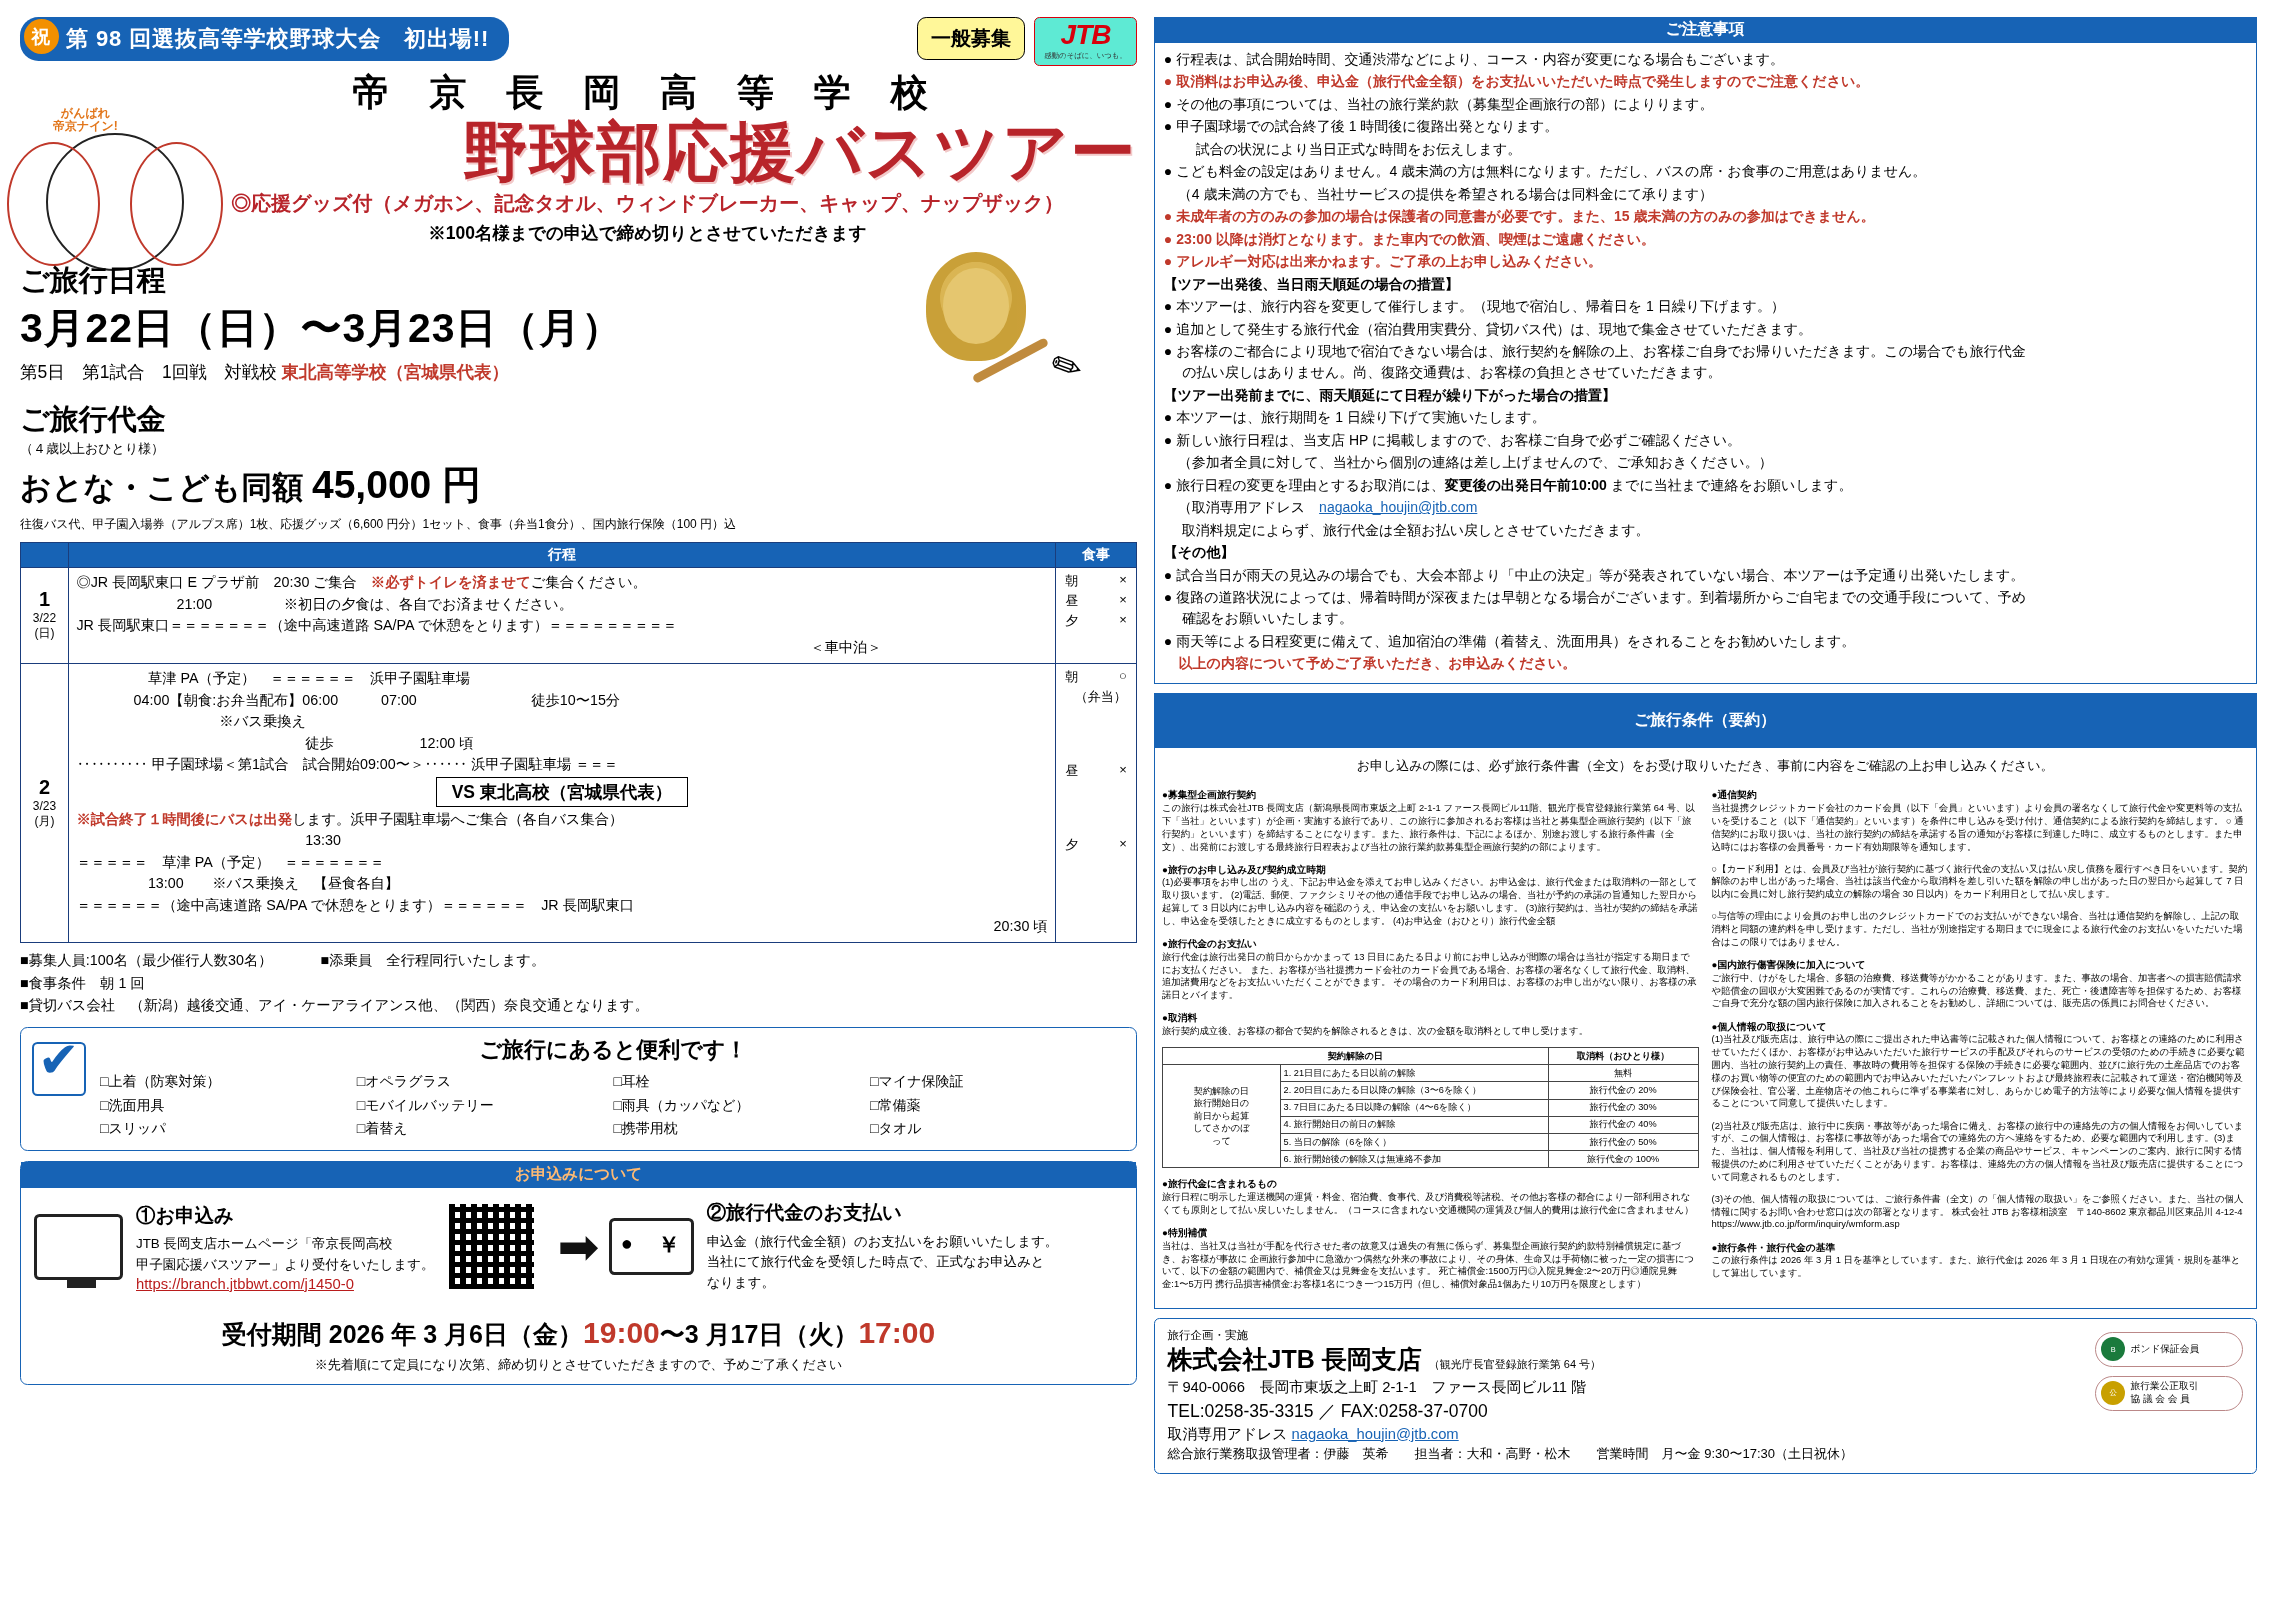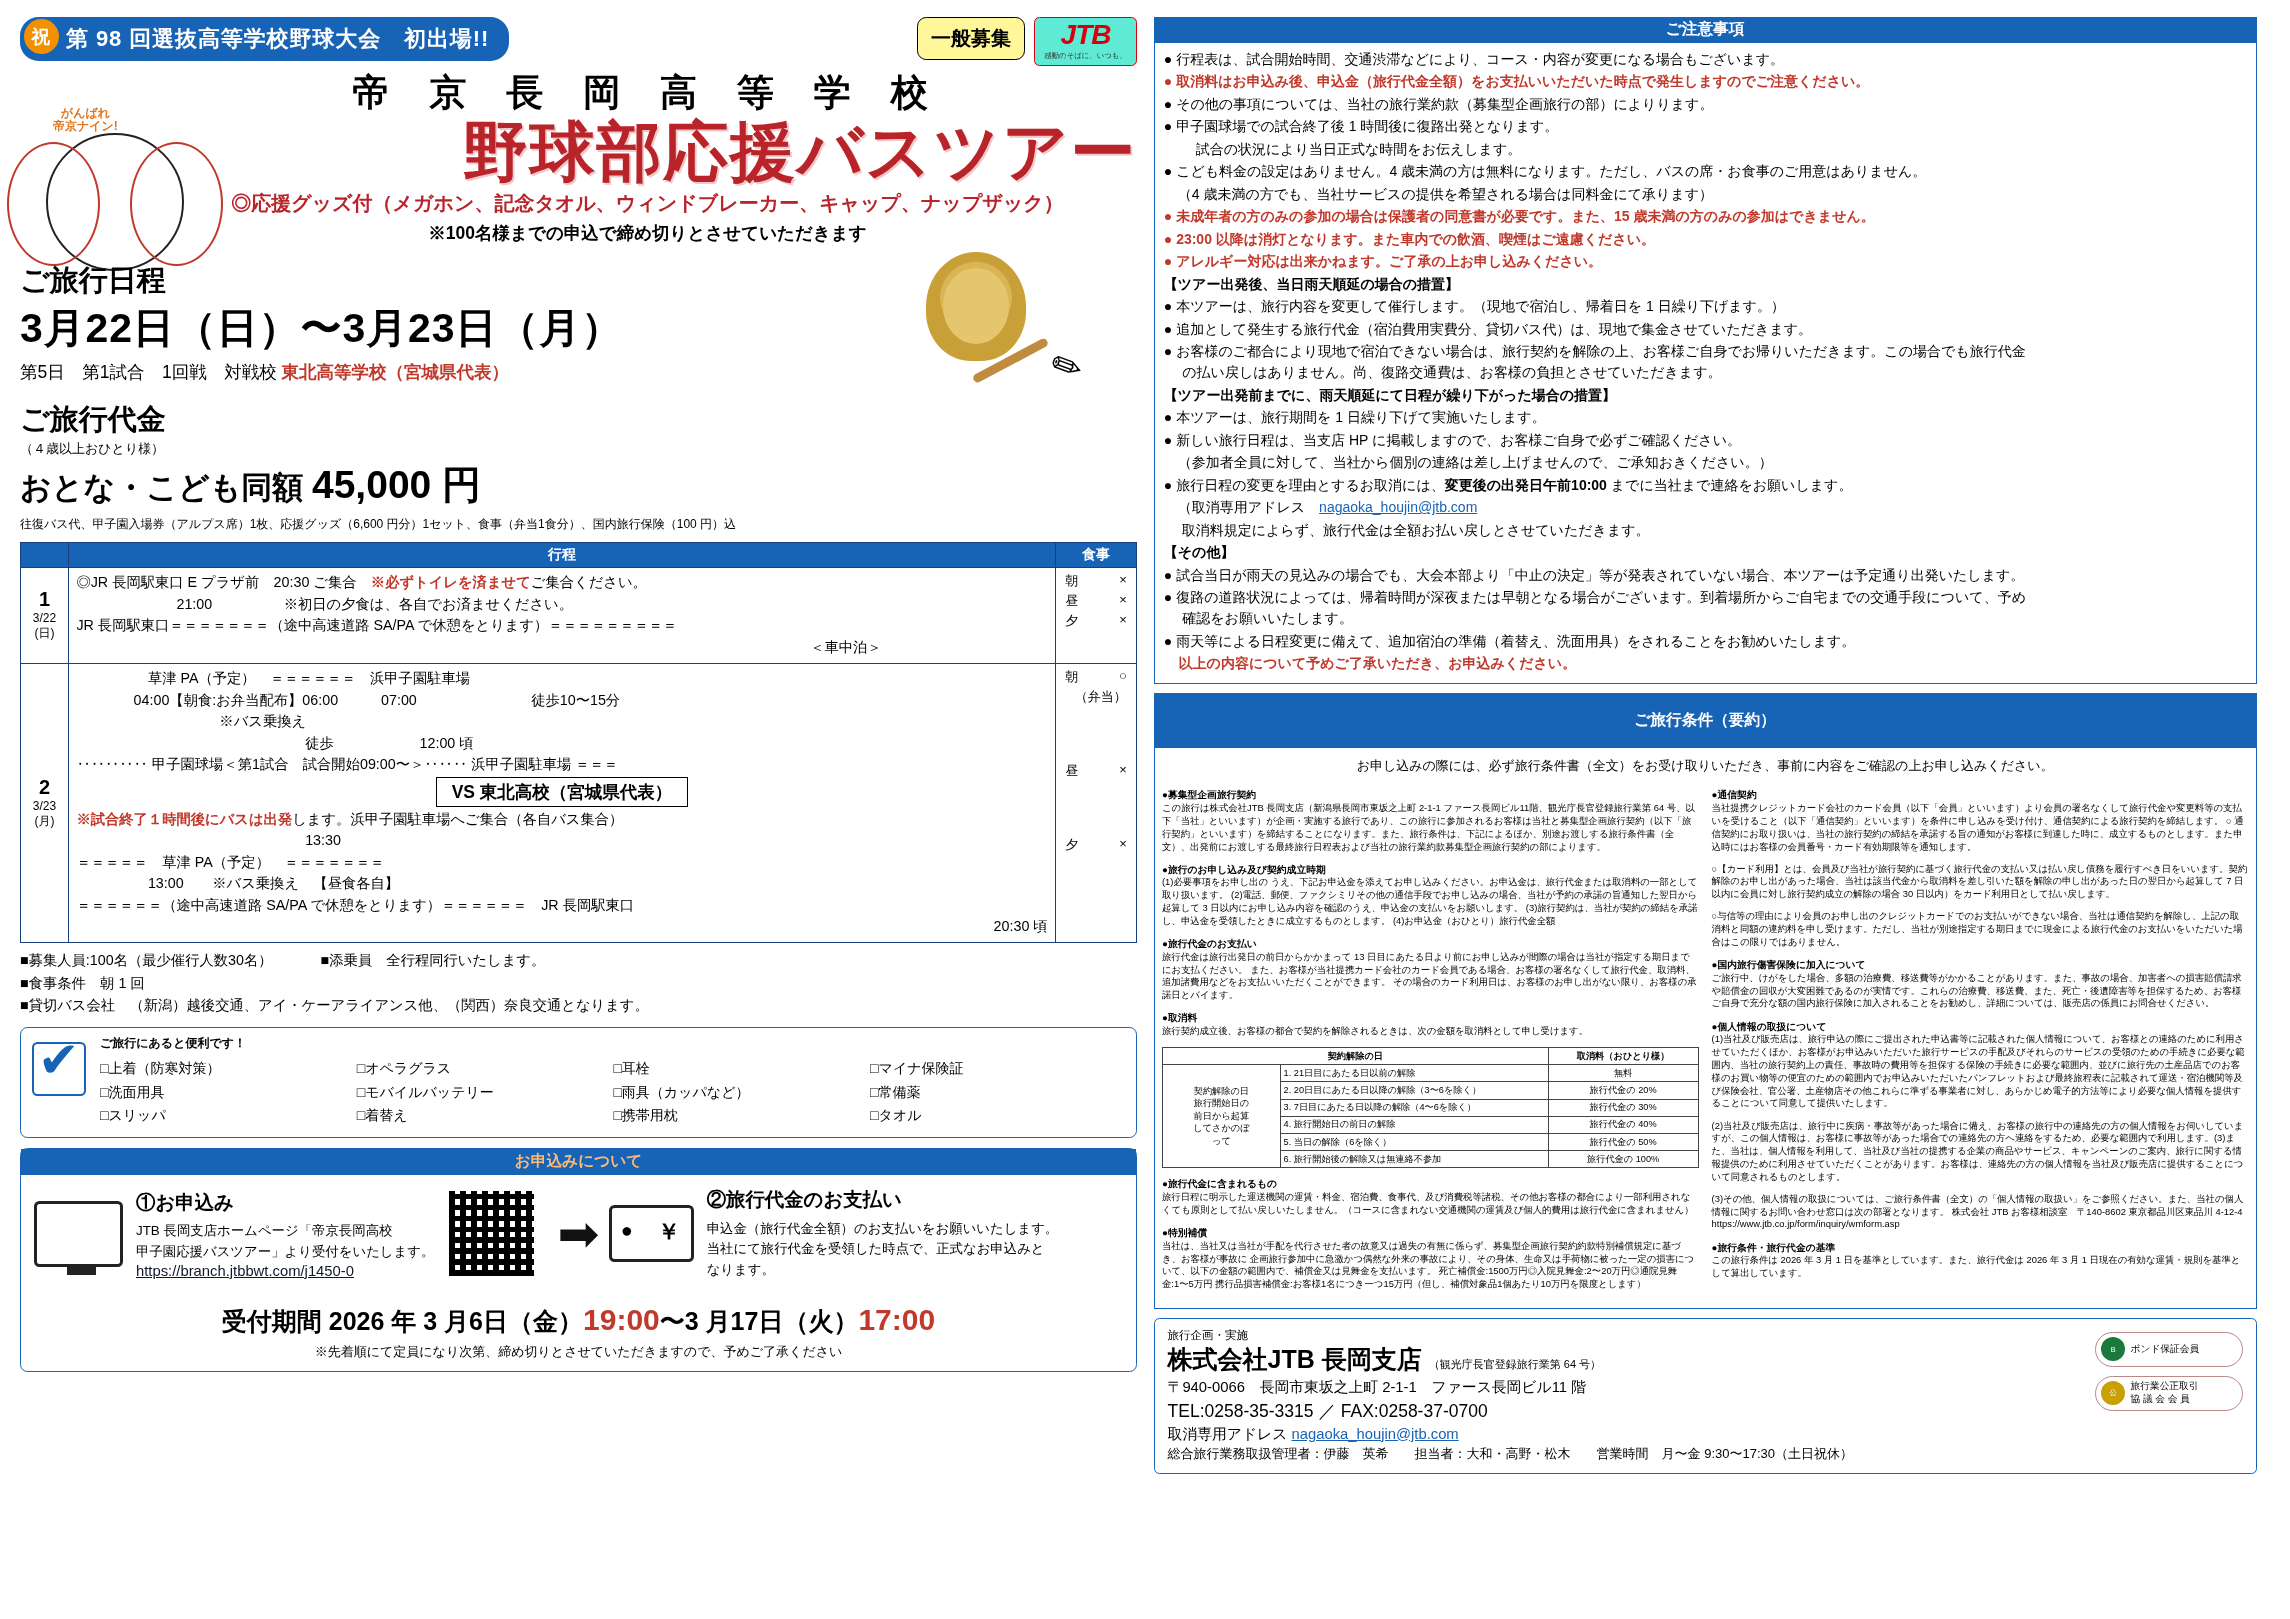--- a/index.html
+++ b/index.html
@@ -98,39 +98,39 @@
   .right-al { text-align:right; }
   .vs-box { border: 1.8px solid #000; display:inline-block; padding: 0.9px 14.8px; font-weight:bold; font-size: 17.5px; margin: 1.8px 0; }
 
   .bullets { font-size: 14.3px; line-height: 1.6; margin-top: 5.5px; }
   .bullets .bl { margin-right: 44px; }
 
   
   .conv-box { border: 1.8px solid #1763b5; border-radius: 7.4px; margin-top: 9.2px; padding: 7.4px 9.2px 9.2px 79px; position: relative; min-height: 85px;}
   .conv-check { position:absolute; left: 11px; top: 14.8px; width: 54px; height: 54px; border: 2.8px solid #1763b5; border-radius: 5.5px; }
   .conv-check:after { content:"✔"; position:absolute; left: 3.7px; top: -13px; font-size: 50px; color:#1763b5; }
-  .conv-title { font-size: 12px; font-weight: bold; text-align:left; margin-bottom: 5.5px; }
+  .conv-title { font-size: 22px; font-weight: bold; text-align:center; margin-bottom: 5.5px; }
   .conv-items { display:flex; flex-wrap: wrap; font-size: 14px; }
   .conv-items span { width: 25%; padding: 2.8px 0; }
 
   
   .app-box { border: 1.8px solid #1763b5; border-radius: 7.4px; margin-top: 9.2px; }
   .app-head { background:#1763b5; color:#fdba74; text-align:center; font-size: 15.7px; font-weight:bold; padding: 2.8px 0; }
   .app-body { display:flex; padding: 11px 13px; align-items: center; gap: 9.2px; }
   .app-col { flex: 1; }
   .app-col .ac-title { font-size: 19.4px; font-weight:bold; margin-bottom: 5.5px; }
   .monitor { width: 89px; height: 66px; border: 3.7px solid #222; border-radius: 5.5px; position: relative; }
   .monitor:after { content:""; position:absolute; left: 29.5px; bottom: -11px; width: 29.5px; height: 8.3px; background: #222; }
   .qr { width: 89px; height: 89px; background:
       repeating-linear-gradient(90deg,#000 0 5.5px,#fff 5.5px 11px),
       repeating-linear-gradient(0deg,#000 0 5.5px,transparent 5.5px 11px);
     background-blend-mode: multiply; border: 2.8px solid #fff; }
   .arrow { font-size: 50px; color:#111; }
   .app-text { font-size: 13.4px; line-height: 1.55; }
-  .app-link { color:#0f172a; text-decoration: underline; font-size: 14.8px; }
+  .app-link { color:#b91c1c; text-decoration: underline; font-size: 14.8px; }
   .wallet { width: 85px; height: 57px; border: 3.7px solid #222; border-radius: 5.5px; position:relative; }
   .wallet:before { content:"●"; position:absolute; left: 9.2px; top: 11px; font-size: 20px; }
   .wallet:after { content:"￥"; position:absolute; right: 11px; top: 9.2px; font-size: 22px; font-weight:bold;}
   .period { text-align:center; font-size: 25px; font-weight: bold; margin-top: 11px; }
   .period .t { color:#c0392b; font-size: 30px; }
   .period-note { text-align:center; font-size: 13px; margin-top: 5.5px; }
 
   
   .sec-head { background:#1763b5; color:#fff; text-align:center; font-weight:bold; font-size: 15.7px; padding: 2.8px 0; }
   .sec-body { border:0.9px solid #1763b5; border-top:none; padding: 5.5px 9.2px 7.4px; font-size: 14px; line-height:1.48; }

